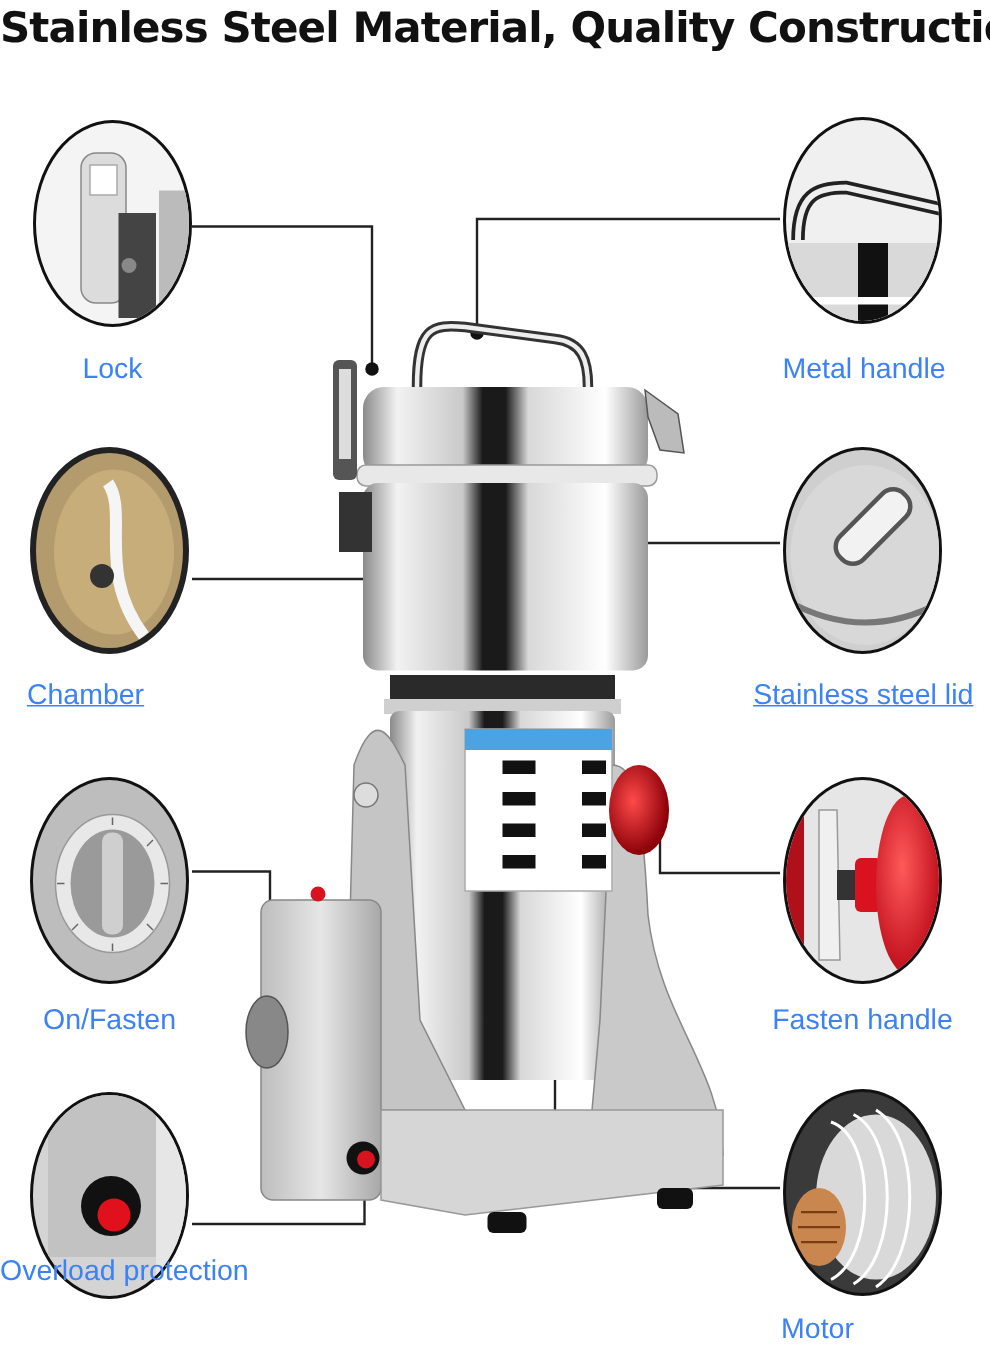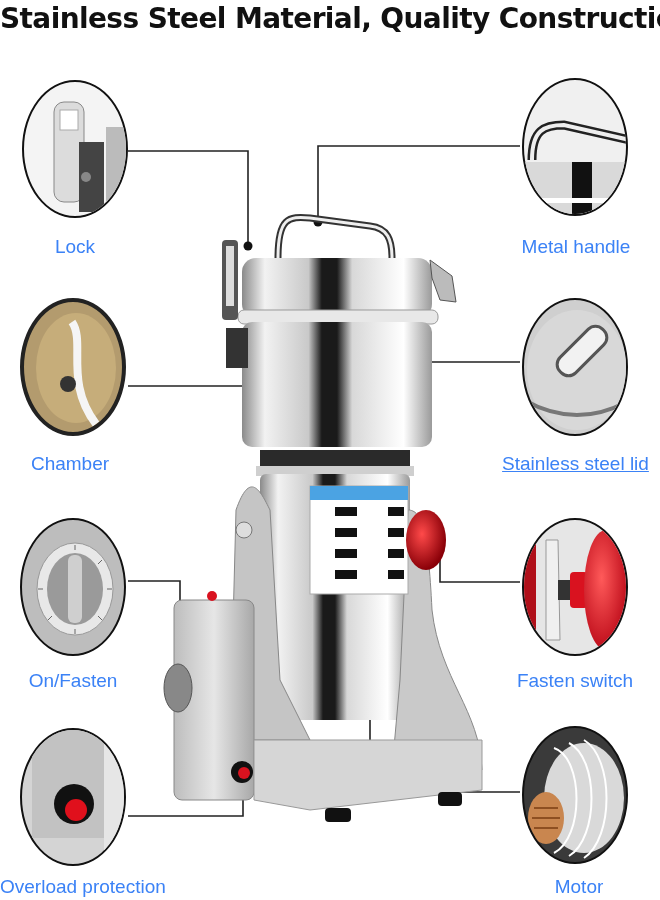--- a/index.html
+++ b/index.html
@@ -149,21 +149,21 @@
 </div>
 <div class="label" style="left:506px;top:236px;width:140px;">Metal handle</div>
 
 <div class="callout" style="left:20px;top:298px;background:#b39b6e;border-width:4px;border-color:#222;">
   <svg width="100" height="132">
     <ellipse cx="52" cy="66" rx="40" ry="55" fill="#c6ad7a"></ellipse>
     <path d="M48,20 C62,40 40,80 72,122" stroke="#f5f5f5" stroke-width="8" fill="none"></path>
     <circle cx="44" cy="82" r="8" fill="#333"></circle>
   </svg>
 </div>
-<div class="label" style="left:17px;top:453px;width:106px;">Chamber</div>
+<div class="label" style="left:4px;top:453px;width:106px;text-decoration:underline;">Chamber</div>
 
 <div class="callout" style="left:522px;top:298px;background:#cfcfcf;">
   <svg width="106" height="138">
     <ellipse cx="53" cy="70" rx="50" ry="60" fill="#d8d8d8"></ellipse>
     <rect x="28" y="40" width="60" height="22" rx="10" transform="rotate(-45 58 51)" fill="#f2f2f2" stroke="#555" stroke-width="3"></rect>
     <path d="M0,100 Q53,130 106,100" stroke="#777" stroke-width="4" fill="none"></path>
   </svg>
 </div>
 <div class="label" style="left:498px;top:453px;width:155px;text-decoration:underline;">Stainless steel lid</div>
 
@@ -193,41 +193,41 @@
     <rect x="46" y="52" width="18" height="36" rx="4" fill="#d9121f"></rect>
     <ellipse cx="82" cy="70" rx="22" ry="60" fill="url(#fr)"></ellipse>
     <defs>
         <radialGradient id="fr" cx="0.4" cy="0.4" r="0.7">
           <stop offset="0" stop-color="#ff5a5a"></stop>
           <stop offset="1" stop-color="#b30010"></stop>
         </radialGradient>
       </defs>
   </svg>
 </div>
-<div class="label" style="left:505px;top:670px;width:140px;">Fasten switch</div>
+<div class="label" style="left:505px;top:670px;width:140px;">Fasten handle</div>
 
 <div class="callout" style="left:20px;top:728px;background:#d4d4d4;">
   <svg width="106" height="138">
     <rect x="10" y="0" width="72" height="108" fill="#c2c2c2"></rect>
     <rect x="82" y="0" width="24" height="138" fill="#e6e6e6"></rect>
     <circle cx="52" cy="74" r="20" fill="#111"></circle>
     <circle cx="54" cy="80" r="11" fill="#e0101c"></circle>
   </svg>
 </div>
-<div class="label" style="left:0px;top:876px;width:150px;">Overload protection</div>
+<div class="label" style="left:0px;top:837px;width:150px;">Overload protection</div>
 
 <div class="callout" style="left:522px;top:726px;background:#3a3a3a;">
   <svg width="106" height="138">
     <ellipse cx="60" cy="70" rx="40" ry="55" fill="#d9d9d9"></ellipse>
     <g stroke="#fff" stroke-width="2" fill="none">
       <path d="M30,20 C60,30 60,110 30,125"></path>
       <path d="M45,15 C75,30 75,110 45,128"></path>
       <path d="M60,12 C90,30 90,110 60,130"></path>
     </g>
     <ellipse cx="22" cy="90" rx="18" ry="26" fill="#c9864f"></ellipse>
     <g stroke="#7a3d12" stroke-width="1.5">
       <line x1="10" y1="80" x2="34" y2="80"></line>
         <line x1="8" y1="90" x2="36" y2="90"></line>
         <line x1="10" y1="100" x2="34" y2="100"></line>
     </g>
   </svg>
 </div>
-<div class="label" style="left:526px;top:876px;width:106px;text-align:center;">Motor</div>
+<div class="label" style="left:492px;top:876px;width:106px;text-align:center;">Motor</div>
 
 </body></html>

